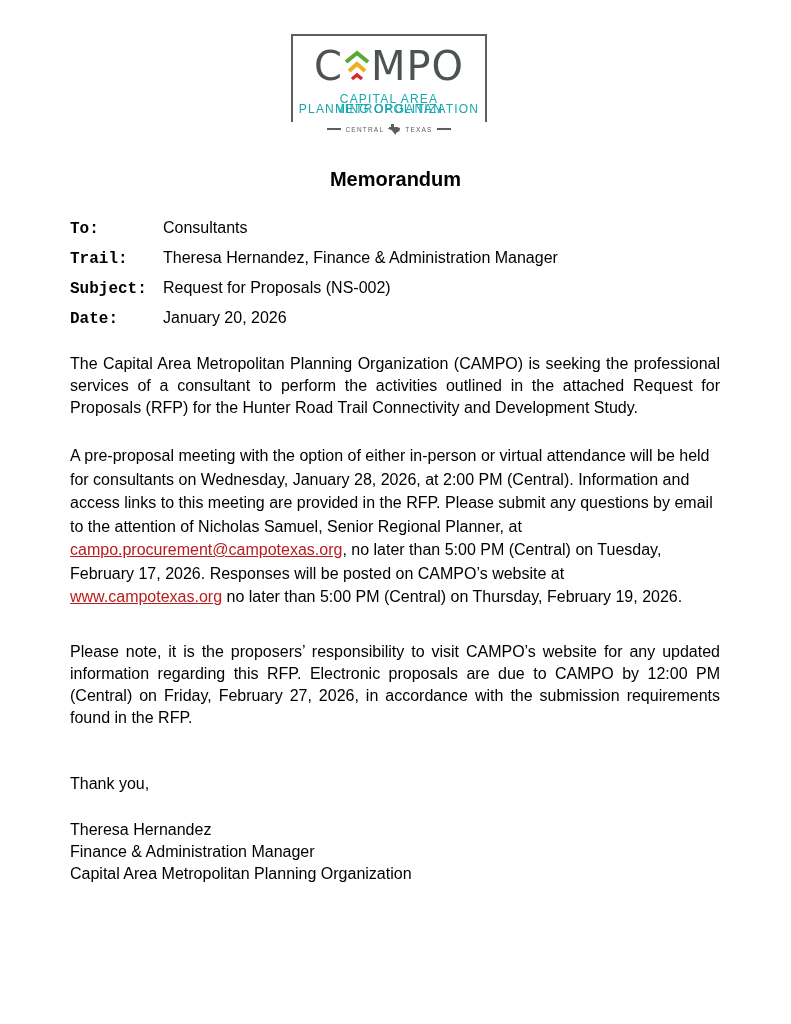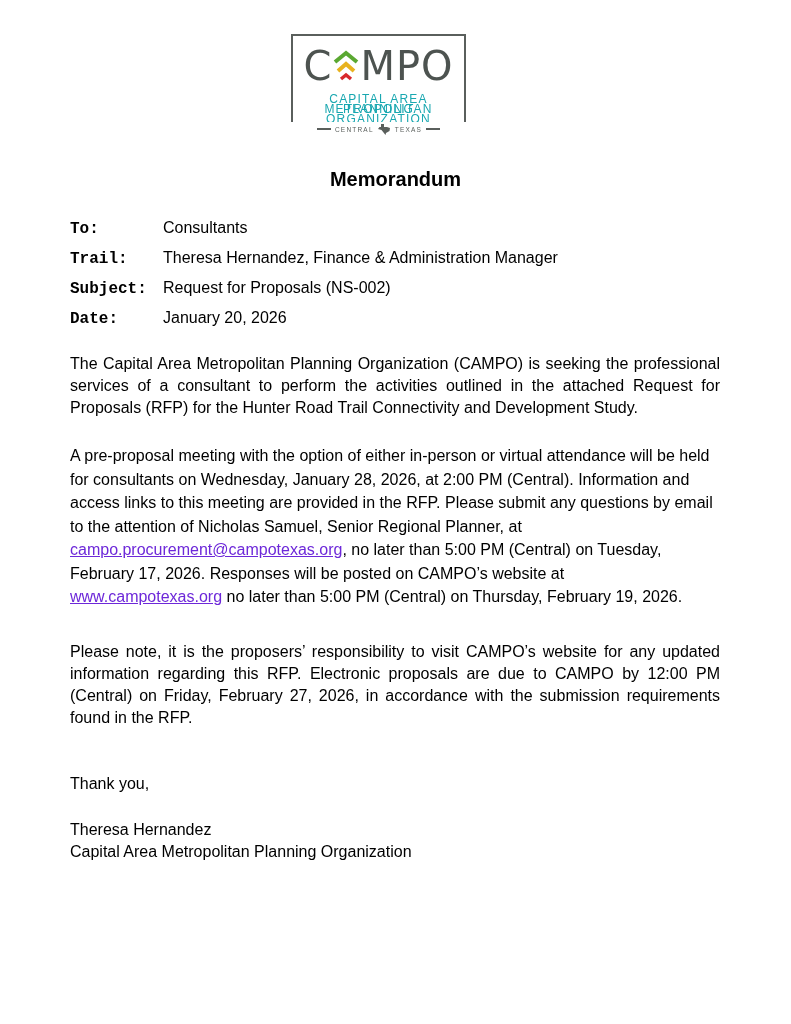--- a/index.html
+++ b/index.html
@@ -1,18 +1,18 @@
 <!DOCTYPE html>
 <html><head>
 <meta charset="utf-8">
 <style>
   html, body { margin:0; padding:0; background:#ffffff; }
   body { width:791px; height:1024px; position:relative; overflow:hidden;
          font-family:"Liberation Sans", "DejaVu Sans", sans-serif; color:#000; }
-  .logo { position:absolute; left:291px; top:34px; width:175px; height:95px;
+  .logo { position:absolute; left:291px; top:34px; width:196px; height:95px;
           border:2.5px solid #5a5f5c; box-sizing:border-box; background:#fff; }
   .logo-word { position:absolute; left:0; right:0; top:10px; text-align:center;
                font-size:40px; font-weight:400; color:#4d5350; letter-spacing:1px; line-height:40px;
                font-family:"DejaVu Sans", sans-serif; }
   .logo-word .wm { display:inline-block; vertical-align:top; }
   .chev { display:inline-block; width:28px; height:36px; vertical-align:top; position:relative; top:2px; }
   .logo-sub { position:absolute; left:0; right:0; text-align:center; color:#19a7b0;
               font-size:12px; font-weight:normal; letter-spacing:1.2px; line-height:10px; }
   .logo-sub.l1 { top:58px; }
   .logo-sub.l2 { top:68px; }
@@ -21,21 +21,21 @@
                font-size:6.5px; color:#5a5f5c; letter-spacing:1.2px; }
   .logo-foot .line { width:14px; height:2.5px; background:#5a5f5c; }
   .logo-foot .spacer { flex:1; }
   .title { position:absolute; left:0; right:0; top:168px; text-align:center;
            font-size:20px; font-weight:bold; }
   .hdr { position:absolute; left:70px; font-size:16px; line-height:20px; }
   .hdr .lbl { display:inline-block; width:93px; font-weight:bold;font-family:Liberation Mono, monospace; }
   .para { position:absolute; left:70px; width:650px; font-size:16px; line-height:22px;
           text-align:justify; }
   .para.left { text-align:left; }
-  a.link { color:#6d28d9; text-decoration:underline; }
+  a.link { color:#b91c1c; text-decoration:underline; }
   .sig { position:absolute; left:70px; font-size:16px; line-height:22px; }
 </style>
 </head>
 <body>
 
 <div class="logo">
   <div class="logo-word">
     <span class="wm">C</span><svg class="chev" viewBox="0 0 28 36">
       <polyline points="3,14 14,5 25,14" fill="none" stroke="#5aa832" stroke-width="4"></polyline>
       <polyline points="6,23 14,16 22,23" fill="none" stroke="#e8b21f" stroke-width="4"></polyline>
@@ -77,14 +77,15 @@
 <div class="para left" style="top:444px; line-height:23.5px;">
   <span>A pre-proposal meeting with the option of either in-person or virtual attendance will be held for consultants on Wednesday, January 28, 2026, at 2:00 PM (Central).  Information and access links to this meeting are provided in the RFP.  Please submit any questions by email to the attention of Nicholas Samuel, Senior Regional Planner, at </span><a class="link" href="#">campo.procurement@campotexas.org</a><span>, no later than 5:00 PM (Central) on Tuesday, February 17, 2026.  Responses will be posted on CAMPO’s website at </span><a class="link" href="#">www.campotexas.org</a><span> no later than 5:00 PM (Central) on Thursday, February 19, 2026.</span>
 </div>
 
 <div class="para" style="top:641px;">Please note, it is the proposers’ responsibility to visit CAMPO’s website for any updated information regarding this RFP. Electronic proposals are due to CAMPO by 12:00 PM (Central) on Friday, February 27, 2026, in accordance with the submission requirements found in the RFP.</div>
 
 <div class="sig" style="top:773px;">Thank you,</div>
 
 <div class="sig" style="top:819px;">
   <div>Theresa Hernandez</div>
+  <div>Finance &amp; Administration Manager</div>
   <div>Capital Area Metropolitan Planning Organization</div>
 </div>
 
 </body></html>

